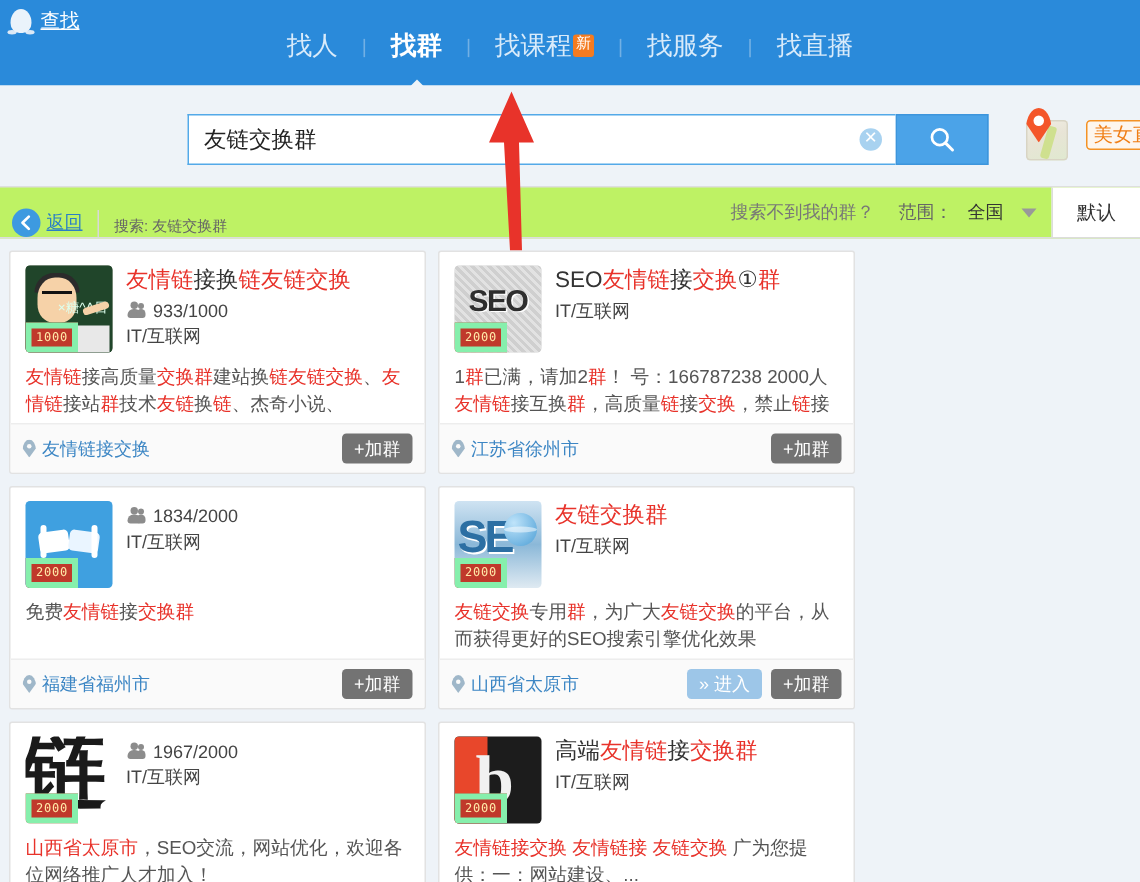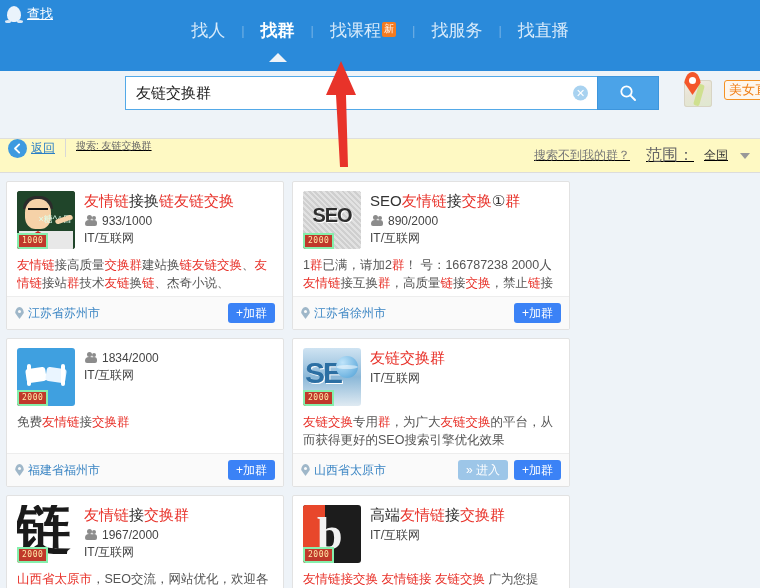--- a/index.html
+++ b/index.html
@@ -7,21 +7,21 @@
     width: 760px; height: 588px;
     overflow: hidden;
     font-family: "Liberation Sans", "DejaVu Sans", sans-serif;
     background: #eef3f8;
   }
   #root { position: relative; width: 760px; height: 588px; overflow: hidden; }
 
   
   .topbar {
     position: relative;
-    height: 71px;
+    height: 57px;
     background: #2a8ada;
     overflow: visible;
   }
   .logo-wrap {
     position: absolute; left: 6px; top: 4px;
     display: flex; align-items: center; gap: 5px;
     height: 20px;
   }
   .penguin {
     width: 16px; height: 18px;
@@ -175,24 +175,24 @@
     padding: 0 4px;
     white-space: nowrap;
     background: #fdf6ee;
     overflow: hidden;
   }
 
   
   .filterbar {
     position: relative;
     height: 35px;
-    background: #fef9c3;
+    background: #bef264;
     border-top: 1px solid #dedede;
     border-bottom: 1px solid #dcdcdc;
-    display: flex; align-items: flex-start; text-decoration: underline;
+    display: flex; align-items: flex-end;
   }
   .back-btn {
     display: flex; align-items: center; gap: 4px;
     margin-left: 8px;
     cursor: pointer;
   }
   .back-circle {
     width: 19px; height: 19px; border-radius: 50%;
     background: #3d9ae0;
     color: #fff; font-size: 12px; line-height: 19px; text-align:center;
@@ -204,21 +204,21 @@
     width: 1px; height: 18px; background: #d8d8d8;
     margin: 0 10px;
   }
   .search-echo { color: #666666; font-size: 10px; }
   .fb-right {
     margin-left: auto;
     display: flex; align-items: center;
     height: 100%;
   }
   .nofind { color: #777777; font-size: 12px; cursor: pointer; }
-  .scope-label { color: #666666; font-size: 16px; margin-left: 16px; }
+  .scope-label { color: #666666; font-size: 12px; margin-left: 16px; }
   .scope-value { color: #333333; font-size: 12px; margin-left: 10px; cursor:pointer; }
   .caret-down {
     margin-left: 12px; margin-right: 10px;
     width: 0; height: 0;
     border-left: 5px solid transparent;
     border-right: 5px solid transparent;
     border-top: 6px solid #999999;
     cursor: pointer;
   }
   .sort-tab {
@@ -258,21 +258,21 @@
     background: #e9e9e9;
   }
   .cap-badge {
     position: absolute; left: 0; bottom: 0;
     background: #c0392b;
     color: #ffe9a8;
     font-size: 8px; line-height: 10px;
     padding: 1px 3px;
     font-family: "DejaVu Sans Mono", monospace;
     letter-spacing: 0.5px;
-    border: 2px solid #86efac;
+    border: 4px solid #86efac;
   }
   .card-meta { min-width: 0; flex: 1; }
   .gtitle {
     font-size: 15px; line-height: 20px;
     color: #333333;
     white-space: nowrap;
     overflow: hidden;
   }
   .gtitle .hl { color: #e8322a; }
   .members {
@@ -317,21 +317,21 @@
   .foot-btns { margin-left: auto; display: flex; gap: 6px; }
   .btn {
     font-size: 12px;
     border-radius: 3px;
     padding: 3px 8px;
     color: #ffffff;
     cursor: pointer;
     white-space: nowrap;
     line-height: 14px;
   }
-  .btn-join { background: #3b82f6; }
+  .btn-join { background: #737373; }
   .btn-enter { background: #9dc6e8; }
 
   
   .av1 { background: #1f3b1f; }
   .av1 .board { position:absolute; left:0; top:0; right:0; bottom:0; background:#20452a; }
   .av1 .face { position:absolute; left:8px; top:8px; width:26px; height:30px; background:#f6d2a8; border-radius:45% 45% 40% 40%; }
   .av1 .hair { position:absolute; left:6px; top:5px; width:30px; height:13px; background:#2b2b2b; border-radius:14px 14px 0 0; }
   .av1 .tie { position:absolute; left:14px; top:40px; width:14px; height:12px; background:#cc2222; clip-path: polygon(50% 0,100% 35%,70% 100%,30% 100%,0 35%); }
   .av1 .suit { position:absolute; left:2px; top:40px; right:2px; bottom:0; background:#e8e8e8; }
   .av1 .glass { position:absolute; left:11px; top:17px; width:20px; height:6px; border-top:2px solid #111; }
@@ -434,20 +434,21 @@
       <span class="back-label">返回</span>
     </div>
     <div class="fb-divider"></div>
     <span class="search-echo">搜索: 友链交换群</span>
 
     <div class="fb-right">
       <span class="nofind">搜索不到我的群？</span>
       <span class="scope-label">范围：</span>
       <span class="scope-value">全国</span>
       <span class="caret-down"></span>
+      <div class="sort-tab">默认</div>
     </div>
   </div>
 
   <div class="results" id="results">
       <div class="card">
         <div class="card-body">
           <div class="card-top">
             <div class="avatar av1">
               <div class="board"></div>
               <div class="hair"></div>
@@ -471,46 +472,37 @@
                 <span>933/1000</span>
               </div>
               <div class="category">IT/互联网</div>
             </div>
           </div>
           <div class="desc"><span class="hl">友情链</span><span>接高质量</span><span class="hl">交换群</span><span>建站换</span><span class="hl">链友链交换</span><span>、</span><span class="hl">友情链</span><span>接站</span><span class="hl">群</span><span>技术</span><span class="hl">友链</span><span>换</span><span class="hl">链</span><span>、杰奇小说、DEDECMS单...</span></div>
         </div>
         <div class="card-foot">
           <div class="loc">
             <span class="pin-icon"></span>
-            <span class="loc-text">江苏省苏州市</span>
+            <span class="loc-text">友情链接交换</span>
           </div>
           <div class="foot-btns">
             <span class="btn btn-join">+加群</span>
           </div>
         </div>
       </div>
       <div class="card">
         <div class="card-body">
           <div class="card-top">
             <div class="avatar av2">
               <div class="noise"></div>
               <div class="seo">SEO</div>
               <span class="cap-badge">2000</span>
             </div>
             <div class="card-meta">
               <div class="gtitle"><span>SEO</span><span class="hl">友情链</span><span>接</span><span class="hl">交换</span><span>①</span><span class="hl">群</span></div>
-              <div class="members">
-                <span class="mem-icon">
-                  <span class="h1"></span>
-                  <span class="b1"></span>
-                  <span class="h2"></span>
-                  <span class="b2"></span>
-                </span>
-                <span>890/2000</span>
-              </div>
               <div class="category">IT/互联网</div>
             </div>
           </div>
           <div class="desc"><span>1</span><span class="hl">群</span><span>已满，请加2</span><span class="hl">群</span><span>！ 号：166787238 2000人</span><span class="hl">友情</span><span class="hl">链</span><span>接互换</span><span class="hl">群</span><span>，高质量</span><span class="hl">链</span><span>接</span><span class="hl">交换</span><span>，禁止</span><span class="hl">链</span><span>接买卖...</span></div>
         </div>
         <div class="card-foot">
           <div class="loc">
             <span class="pin-icon"></span>
             <span class="loc-text">江苏省徐州市</span>
           </div>
@@ -583,21 +575,20 @@
         </div>
       </div>
       <div class="card">
         <div class="card-body">
           <div class="card-top">
             <div class="avatar av5">
               <div class="ch">链</div>
               <span class="cap-badge">2000</span>
             </div>
             <div class="card-meta">
-              <div class="gtitle"><span class="hl">友情链</span><span>接</span><span class="hl">交换群</span></div>
               <div class="members">
                 <span class="mem-icon">
                   <span class="h1"></span>
                   <span class="b1"></span>
                   <span class="h2"></span>
                   <span class="b2"></span>
                 </span>
                 <span>1967/2000</span>
               </div>
               <div class="category">IT/互联网</div>

